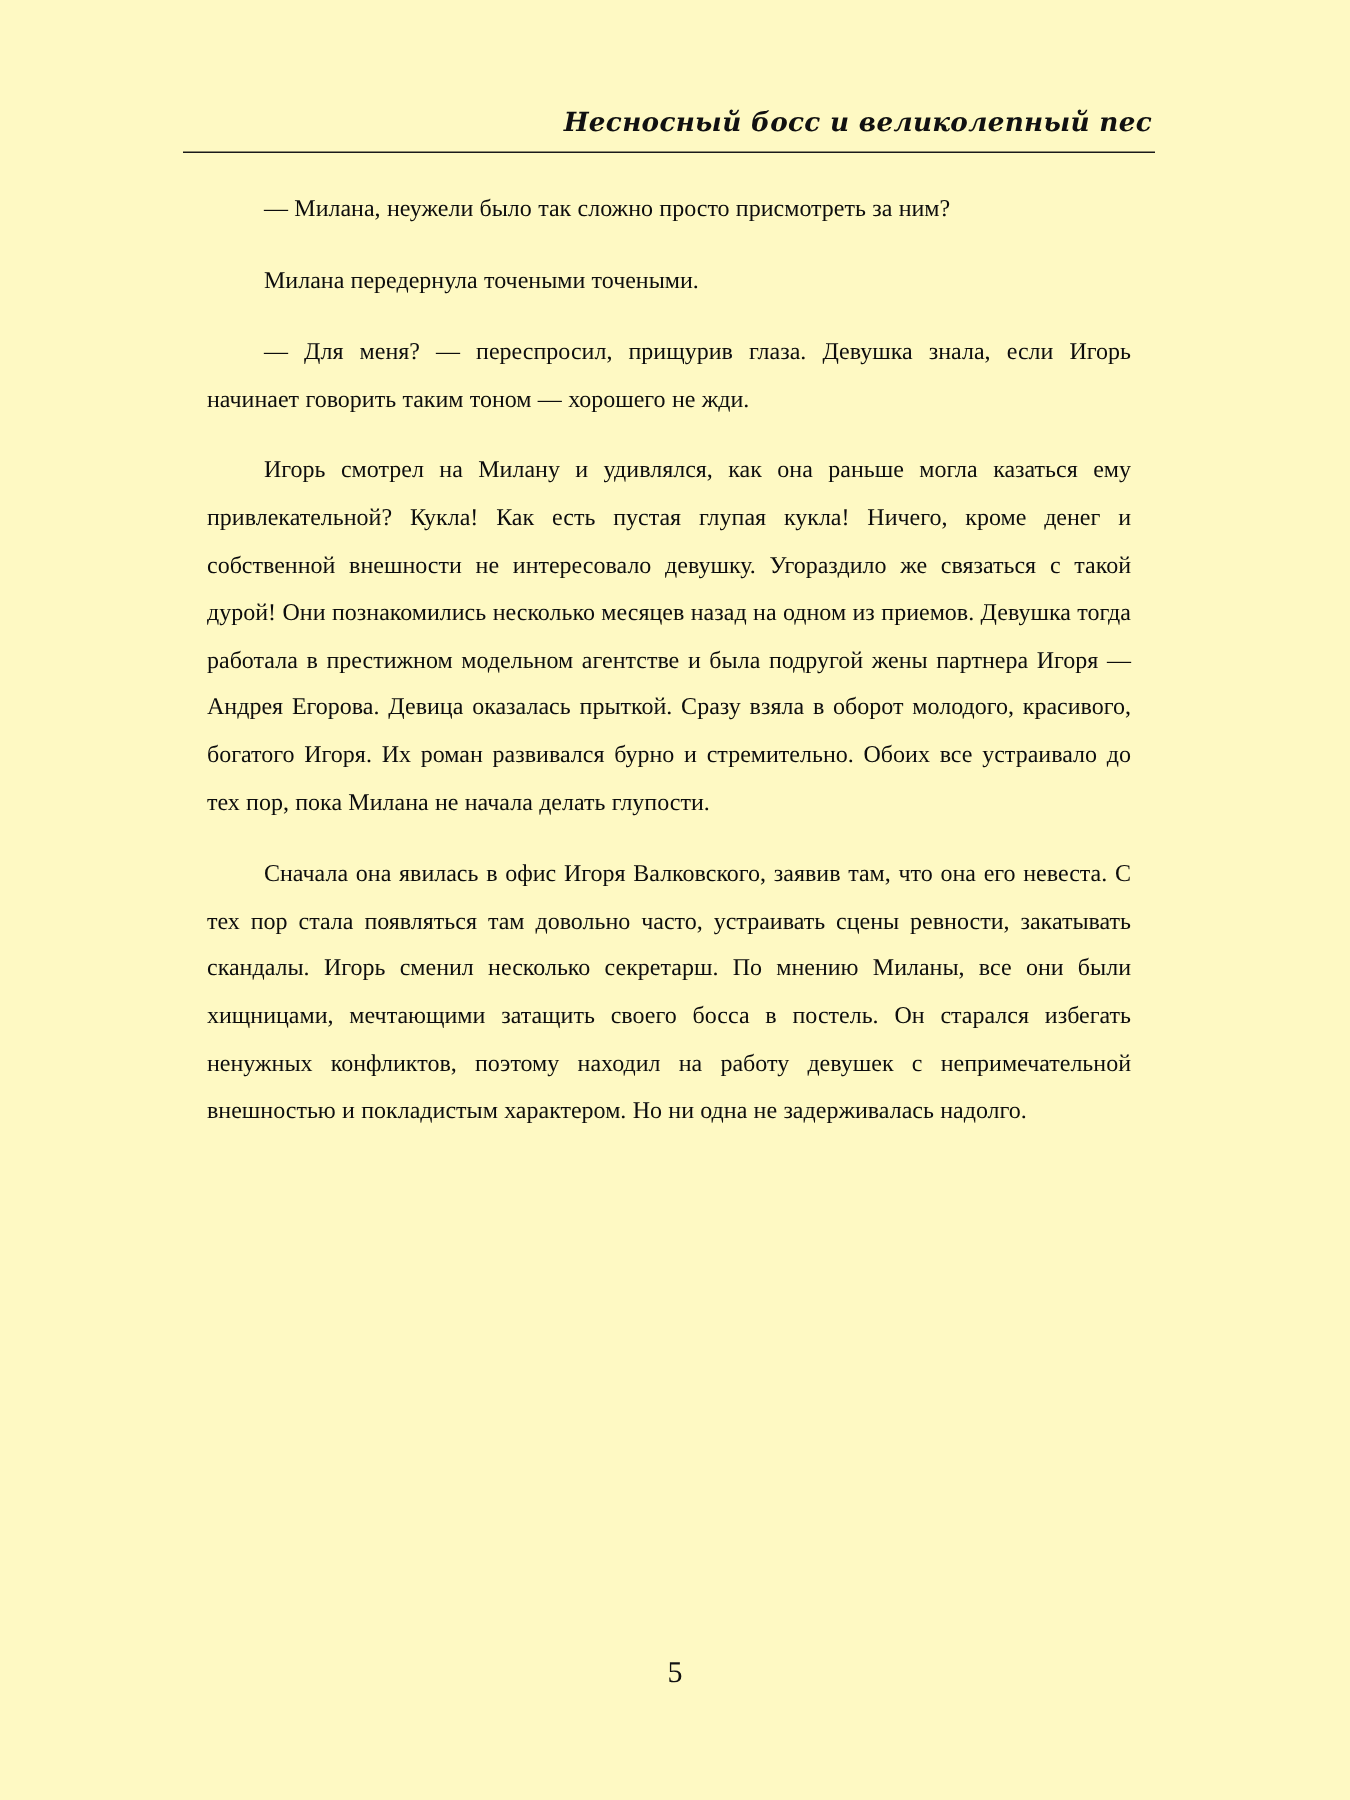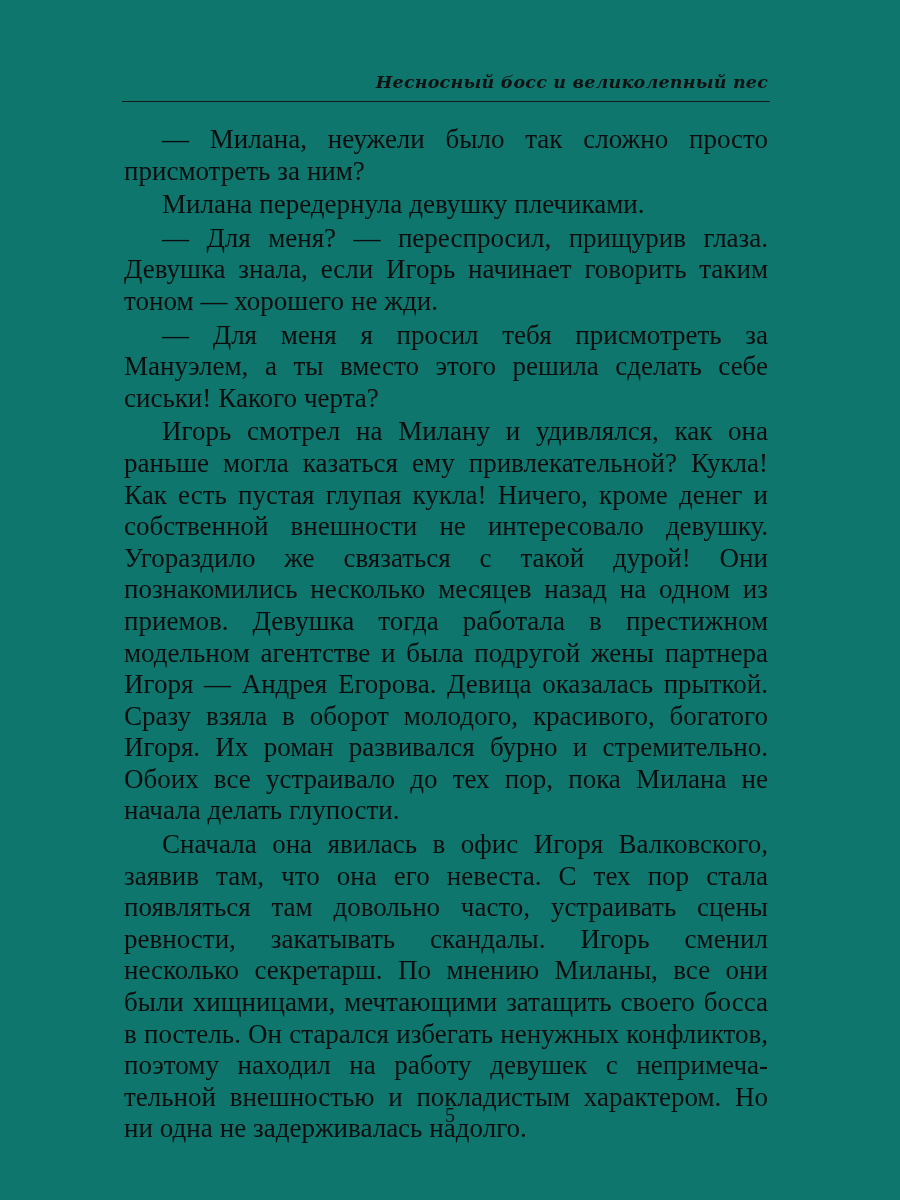--- a/index.html
+++ b/index.html
@@ -15,21 +15,21 @@
     position: relative;
     overflow: hidden;
   }
 
   .page {
     position: absolute;
     left: 0;
     top: 0;
     width: 900px;
     height: 1200px;
-    background: #0f766e;
+    background: #fef9c3;
   }
 
   .content {
     position: absolute;
     left: 122px;
     top: 72px;
     width: 648px;
   }
 
   .running-head {
@@ -45,22 +45,22 @@
   }
 
   .head-rule {
     border: 0;
     border-top: 1.6px solid #1a1a1a;
     margin: 0 0 22px 0;
     width: 100%;
   }
 
   .body-text p {
-    margin: 2px;
-    font-size: 27px;
+    margin: 16px;
+    font-size: 16px;
     line-height: 31.6px;
     text-align: justify;
     text-justify: inter-word;
     text-indent: 38px;
     hyphens: manual;
     word-spacing: 0.2px;
   }
 
   .page-number {
     position: absolute;
@@ -79,23 +79,22 @@
 <div class="page">
 
   <div class="content">
 
     <div class="running-head">Несносный босс и великолепный пес</div>
 
     <hr class="head-rule">
 
     <div class="body-text">
       <p>— Милана, неужели было так сложно просто присмот­реть за ним?</p>
-      <p>Милана передернула девушку плечиками.</p>
+      <p>Милана передернула точеными точеными.</p>
       <p>— Для меня? — переспросил, прищурив глаза. Девушка знала, если Игорь начинает говорить таким тоном — хоро­шего не жди.</p>
-      <p>— Для меня я просил тебя присмотреть за Мануэлем, а ты вместо этого решила сделать себе сиськи! Какого черта?</p>
       <p>Игорь смотрел на Милану и удивлялся, как она раньше могла казаться ему привлекательной? Кукла! Как есть пу­стая глупая кукла! Ничего, кроме денег и собственной внешности не интересовало девушку. Угораздило же свя­заться с такой дурой! Они познакомились несколько меся­цев назад на одном из приемов. Девушка тогда работала в престижном модельном агентстве и была подругой жены партнера Игоря — Андрея Егорова. Девица оказалась прыт­кой. Сразу взяла в оборот молодого, красивого, богатого Игоря. Их роман развивался бурно и стремительно. Обоих все устраивало до тех пор, пока Милана не начала делать глупости.</p>
       <p>Сначала она явилась в офис Игоря Валковского, заявив там, что она его невеста. С тех пор стала появляться там до­вольно часто, устраивать сцены ревности, закатывать скан­далы. Игорь сменил несколько секретарш. По мнению Миланы, все они были хищницами, мечтающими затащить своего босса в постель. Он старался избегать ненужных кон­фликтов, поэтому находил на работу девушек с непримеча­тельной внешностью и покладистым характером. Но ни одна не задерживалась надолго.</p>
     </div>
 
   </div>
 
   <div class="page-number">5</div>
 
 </div>
 

